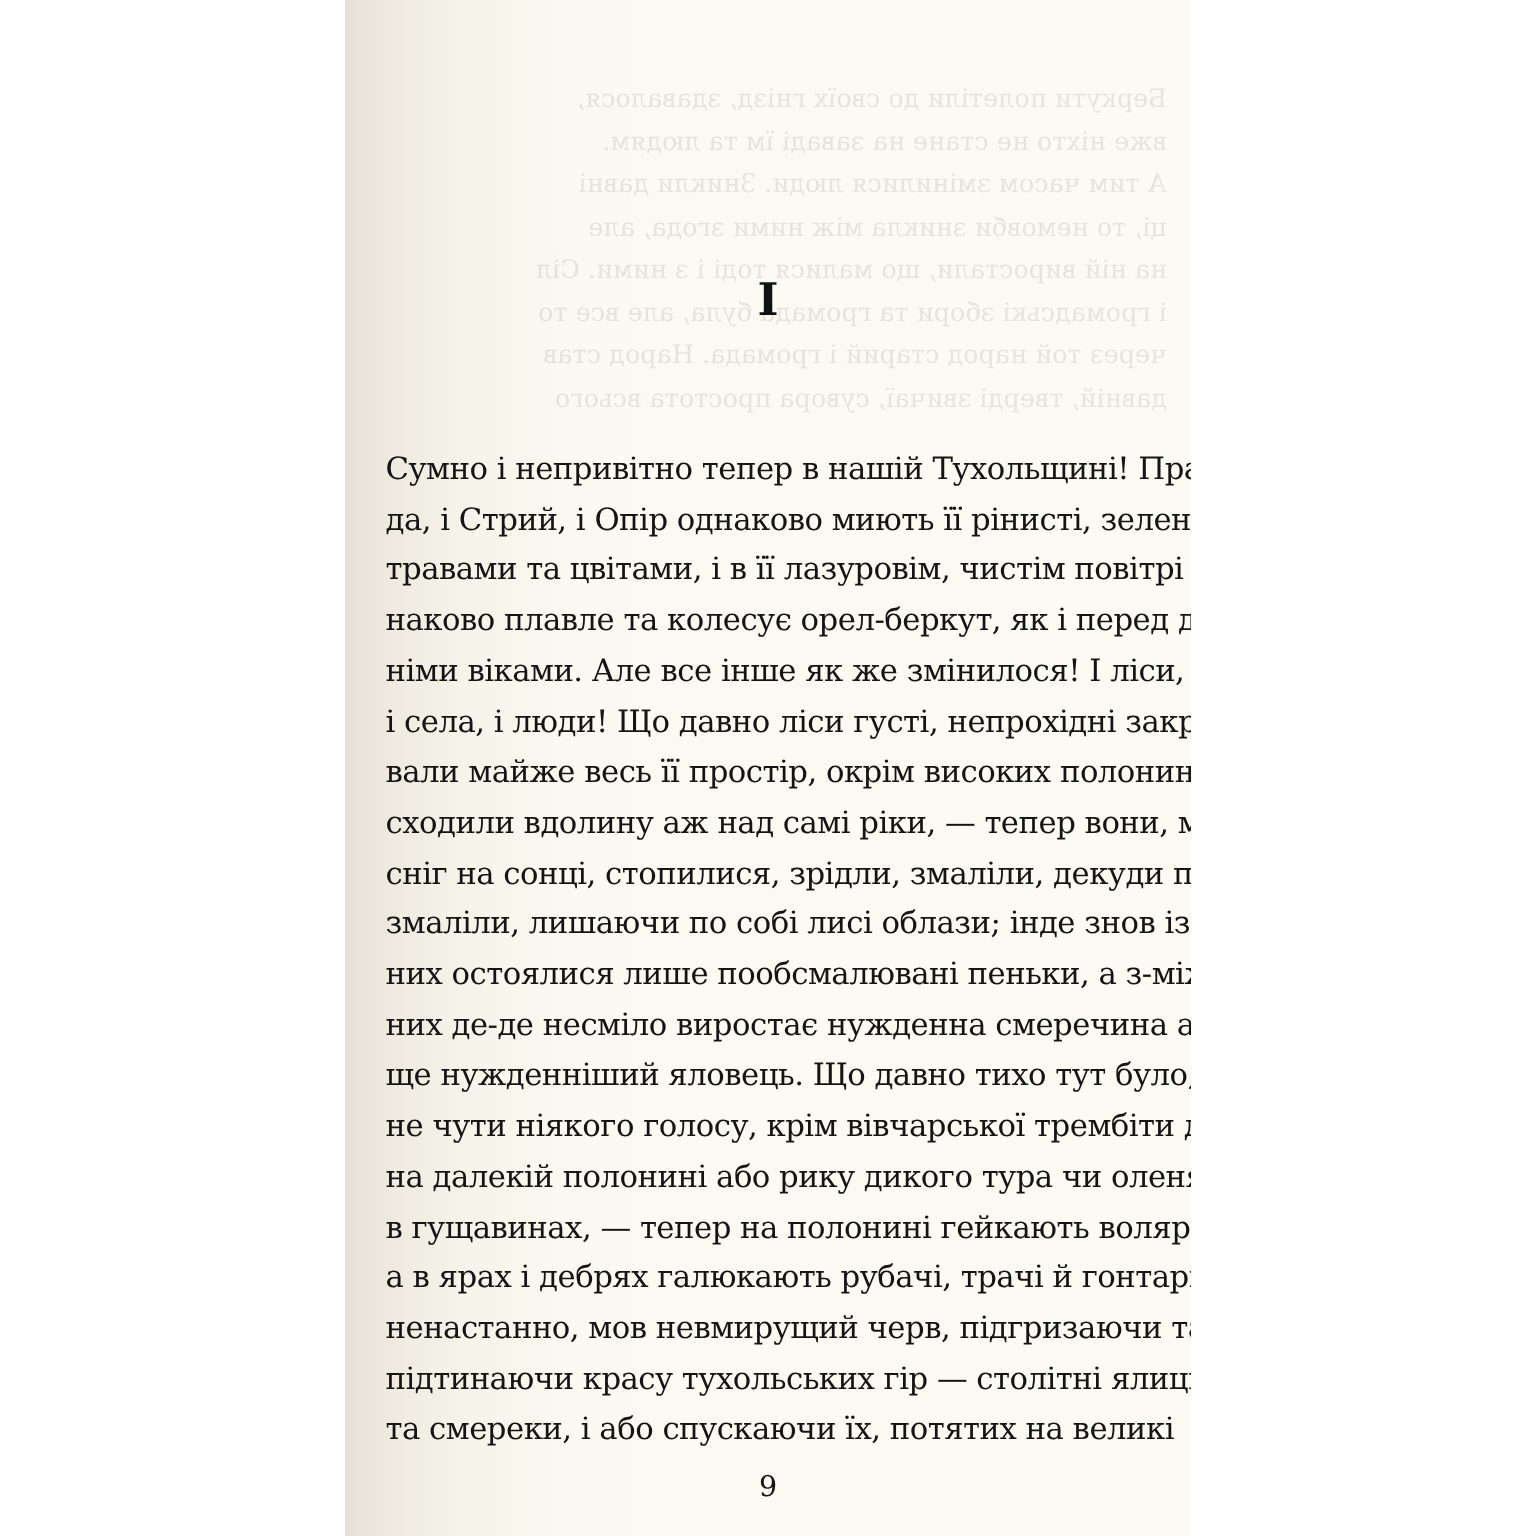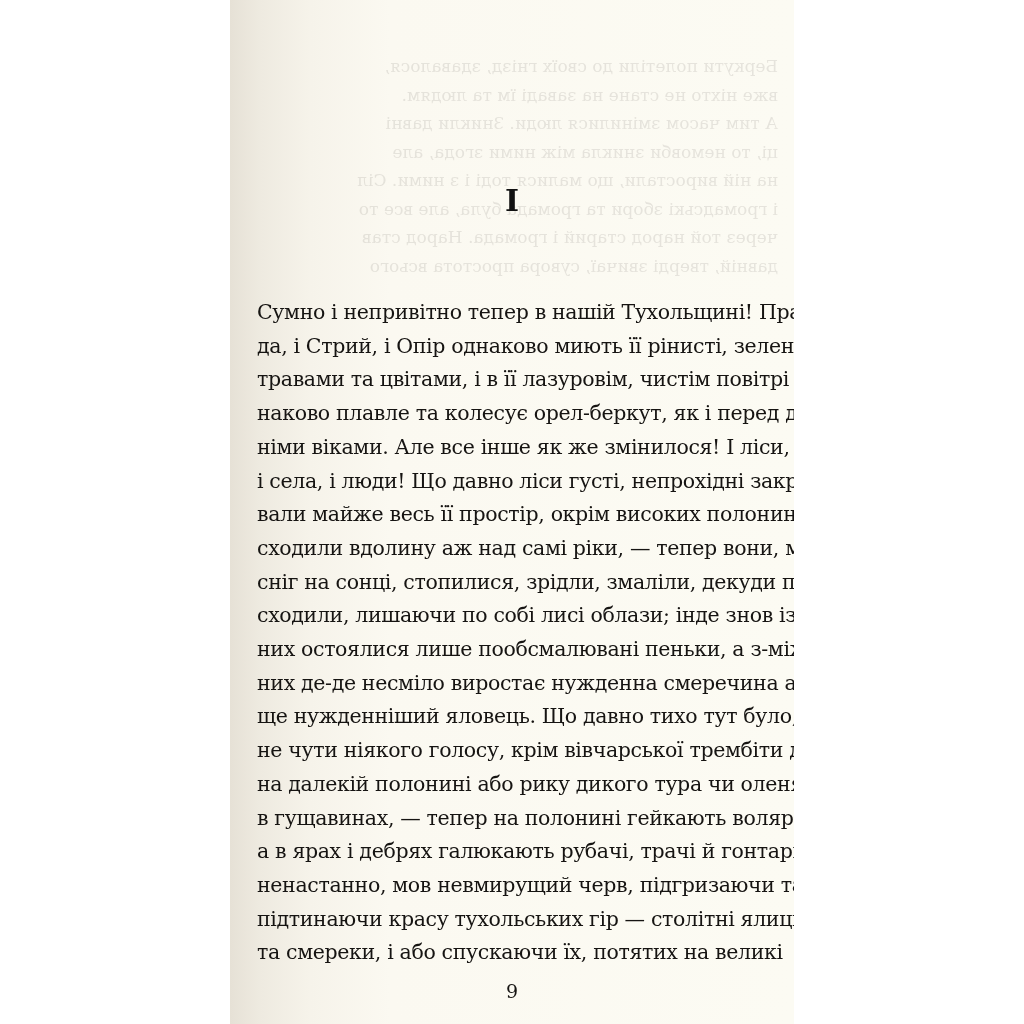--- a/index.html
+++ b/index.html
@@ -94,21 +94,21 @@
   <div class="body-text">
     <span class="line">Сумно і непривітно тепер в нашій Тухольщині! Прав-</span>
     <span class="line">да, і Стрий, і Опір однаково миють її рінисті, зелені</span>
     <span class="line">травами та цвітами, і в її лазуровім, чистім повітрі од-</span>
     <span class="line">наково плавле та колесує орел-беркут, як і перед дав-</span>
     <span class="line">німи віками. Але все інше як же змінилося! І ліси,</span>
     <span class="line">і села, і люди! Що давно ліси густі, непрохідні закри-</span>
     <span class="line">вали майже весь її простір, окрім високих полонин,</span>
     <span class="line">сходили вдолину аж над самі ріки, — тепер вони, мов</span>
     <span class="line">сніг на сонці, стопилися, зрідли, змаліли, декуди по-</span>
-    <span class="line">сходили, лишаючи по собі лисі облази; інде знов із</span>
+    <span class="line">змаліли, лишаючи по собі лисі облази; інде знов із</span>
     <span class="line">них остоялися лише пообсмалювані пеньки, а з-між</span>
     <span class="line">них де-де несміло виростає нужденна смеречина або</span>
     <span class="line">ще нужденніший яловець. Що давно тихо тут було,</span>
     <span class="line">не чути ніякого голосу, крім вівчарської трембіти десь</span>
     <span class="line">на далекій полонині або рику дикого тура чи оленя</span>
     <span class="line">в гущавинах, — тепер на полонині гейкають волярі,</span>
     <span class="line">а в ярах і дебрях галюкають рубачі, трачі й гонтарі,</span>
     <span class="line">ненастанно, мов невмирущий черв, підгризаючи та</span>
     <span class="line">підтинаючи красу тухольських гір — столітні ялиці</span>
     <span class="line">та смереки, і або спускаючи їх, потятих на великі</span>

